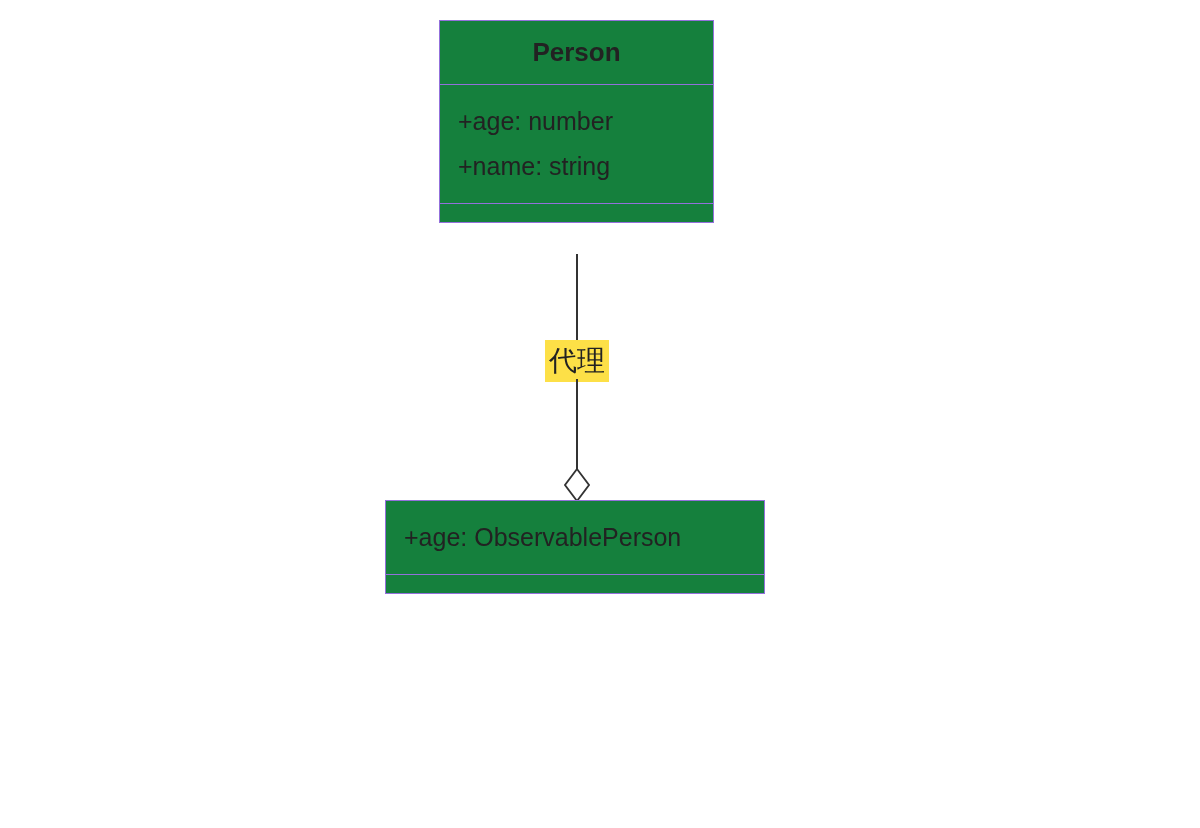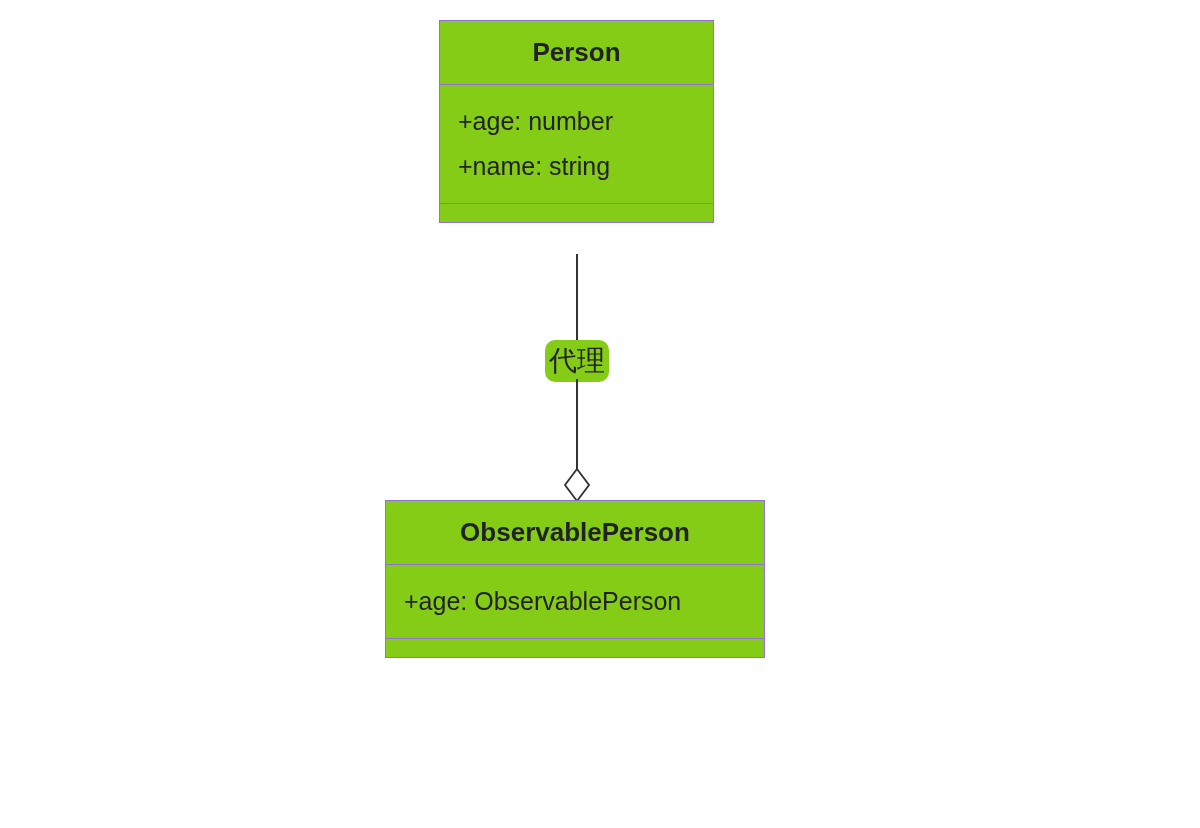--- a/index.html
+++ b/index.html
@@ -10,21 +10,21 @@
       font-family: -apple-system, BlinkMacSystemFont, "Segoe UI", "Helvetica Neue", Arial, sans-serif;
       position: relative;
     }
     .diagram {
       position: relative;
       width: 100%;
       height: 100%;
     }
     .uml-class {
       position: absolute;
-      background: #84cc16;
+      background: #15803d;
       border: 1.5px solid #9370DB;
     }
     .uml-title {
       text-align: center;
       font-weight: 700;
       font-size: 26px;
       padding: 16px 20px;
       border-bottom: 1.5px solid #9370DB;
       color: #222;
     }
@@ -63,24 +63,23 @@
       top: 468px;
       width: 26px;
       height: 34px;
     }
     .diamond svg { width: 100%; height: 100%; display: block; }
     .edge-label {
       position: absolute;
       left: 545px;
       top: 340px;
       font-size: 28px;
-      background: #84cc16;
+      background: #fde047;
       padding: 2px 4px;
       color: #222;
-      border-radius: 10px;
     }
   </style>
 </head>
 <body>
 
 <div class="diagram">
 
   <div class="uml-class class-person">
     <div class="uml-title">Person</div>
     <div class="uml-attrs">
@@ -94,20 +93,19 @@
   <span class="edge-label">代理</span>
   <div class="connector-line line2"></div>
 
   <div class="diamond">
     <svg viewBox="0 0 26 34">
       <polygon points="13,1 25,17 13,33 1,17" fill="#fff" stroke="#333" stroke-width="1.8"></polygon>
     </svg>
   </div>
 
   <div class="uml-class class-observable">
-    <div class="uml-title">ObservablePerson</div>
     <div class="uml-attrs">
       <div class="uml-attr">+age: ObservablePerson</div>
     </div>
     <div class="uml-methods"></div>
   </div>
 
 </div>
 
 </body></html>

